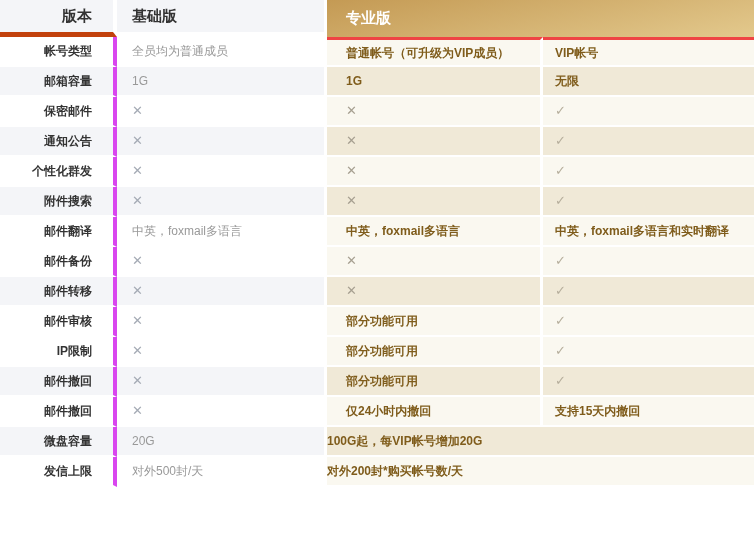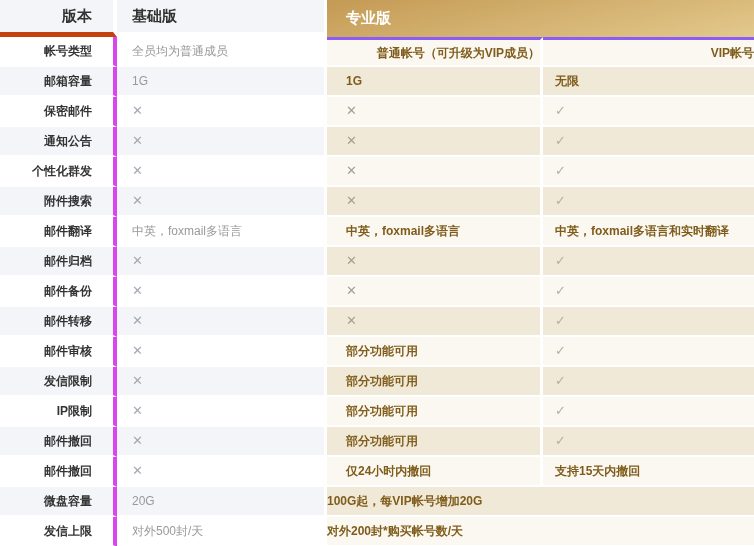--- a/index.html
+++ b/index.html
@@ -34,21 +34,21 @@
     border-right:4px solid #d946ef;
   }
   .c-basic{text-align:left;padding-left:15px;color:var(--basic-text);border-right:3px solid #fff;}
   .c-pro1{text-align:left;padding-left:19px;border-right:3px solid #fff;}
   .c-pro2{text-align:left;padding-left:12px;}
   .c-prospan{text-align:left;}
   tr.odd  .c-feature, tr.odd  .c-basic{background:#ffffff;}
   tr.even .c-feature, tr.even .c-basic{background:var(--shade-gray);}
   tr.odd  .c-pro1, tr.odd  .c-pro2, tr.odd  .c-prospan{background:var(--cream-light);}
   tr.even .c-pro1, tr.even .c-pro2, tr.even .c-prospan{background:var(--cream-dark);}
-  tr.first .c-pro1, tr.first .c-pro2{border-top:3px solid #8b5cf6;text-align:right;}
+  tr.first .c-pro1, tr.first .c-pro2{border-top:3px solid #ef4444;}
   
   .c-pro1.is-text, .c-pro2.is-text, .c-prospan.is-text{color:var(--pro-text);font-weight:bold;}
   .c-basic.is-cross{color:var(--cross-basic);font-size:13px;}
   .c-pro1.is-cross, .c-pro2.is-cross{color:var(--cross-pro);font-size:13px;}
   .is-check{color:var(--check-color) !important;font-size:13px;font-weight:normal !important;}
 </style>
 </head>
 <body>
 
 <div class="wrap">
@@ -102,46 +102,34 @@
           <td class="c-basic is-cross">✕</td>
           <td class="c-pro1 is-cross">✕</td>
           <td class="c-pro2 is-check">✓</td>
         </tr>
         <tr class="odd">
           <td class="c-feature">邮件翻译</td>
           <td class="c-basic is-text">中英，foxmail多语言</td>
           <td class="c-pro1 is-text">中英，foxmail多语言</td>
           <td class="c-pro2 is-text">中英，foxmail多语言和实时翻译</td>
         </tr>
-        <tr class="even">
-          <td class="c-feature">邮件归档</td>
-          <td class="c-basic is-cross">✕</td>
-          <td class="c-pro1 is-cross">✕</td>
-          <td class="c-pro2 is-check">✓</td>
-        </tr>
         <tr class="odd">
           <td class="c-feature">邮件备份</td>
           <td class="c-basic is-cross">✕</td>
           <td class="c-pro1 is-cross">✕</td>
           <td class="c-pro2 is-check">✓</td>
         </tr>
         <tr class="even">
           <td class="c-feature">邮件转移</td>
           <td class="c-basic is-cross">✕</td>
           <td class="c-pro1 is-cross">✕</td>
           <td class="c-pro2 is-check">✓</td>
         </tr>
         <tr class="odd">
           <td class="c-feature">邮件审核</td>
-          <td class="c-basic is-cross">✕</td>
-          <td class="c-pro1 is-text">部分功能可用</td>
-          <td class="c-pro2 is-check">✓</td>
-        </tr>
-        <tr class="even">
-          <td class="c-feature">发信限制</td>
           <td class="c-basic is-cross">✕</td>
           <td class="c-pro1 is-text">部分功能可用</td>
           <td class="c-pro2 is-check">✓</td>
         </tr>
         <tr class="odd">
           <td class="c-feature">IP限制</td>
           <td class="c-basic is-cross">✕</td>
           <td class="c-pro1 is-text">部分功能可用</td>
           <td class="c-pro2 is-check">✓</td>
         </tr>

